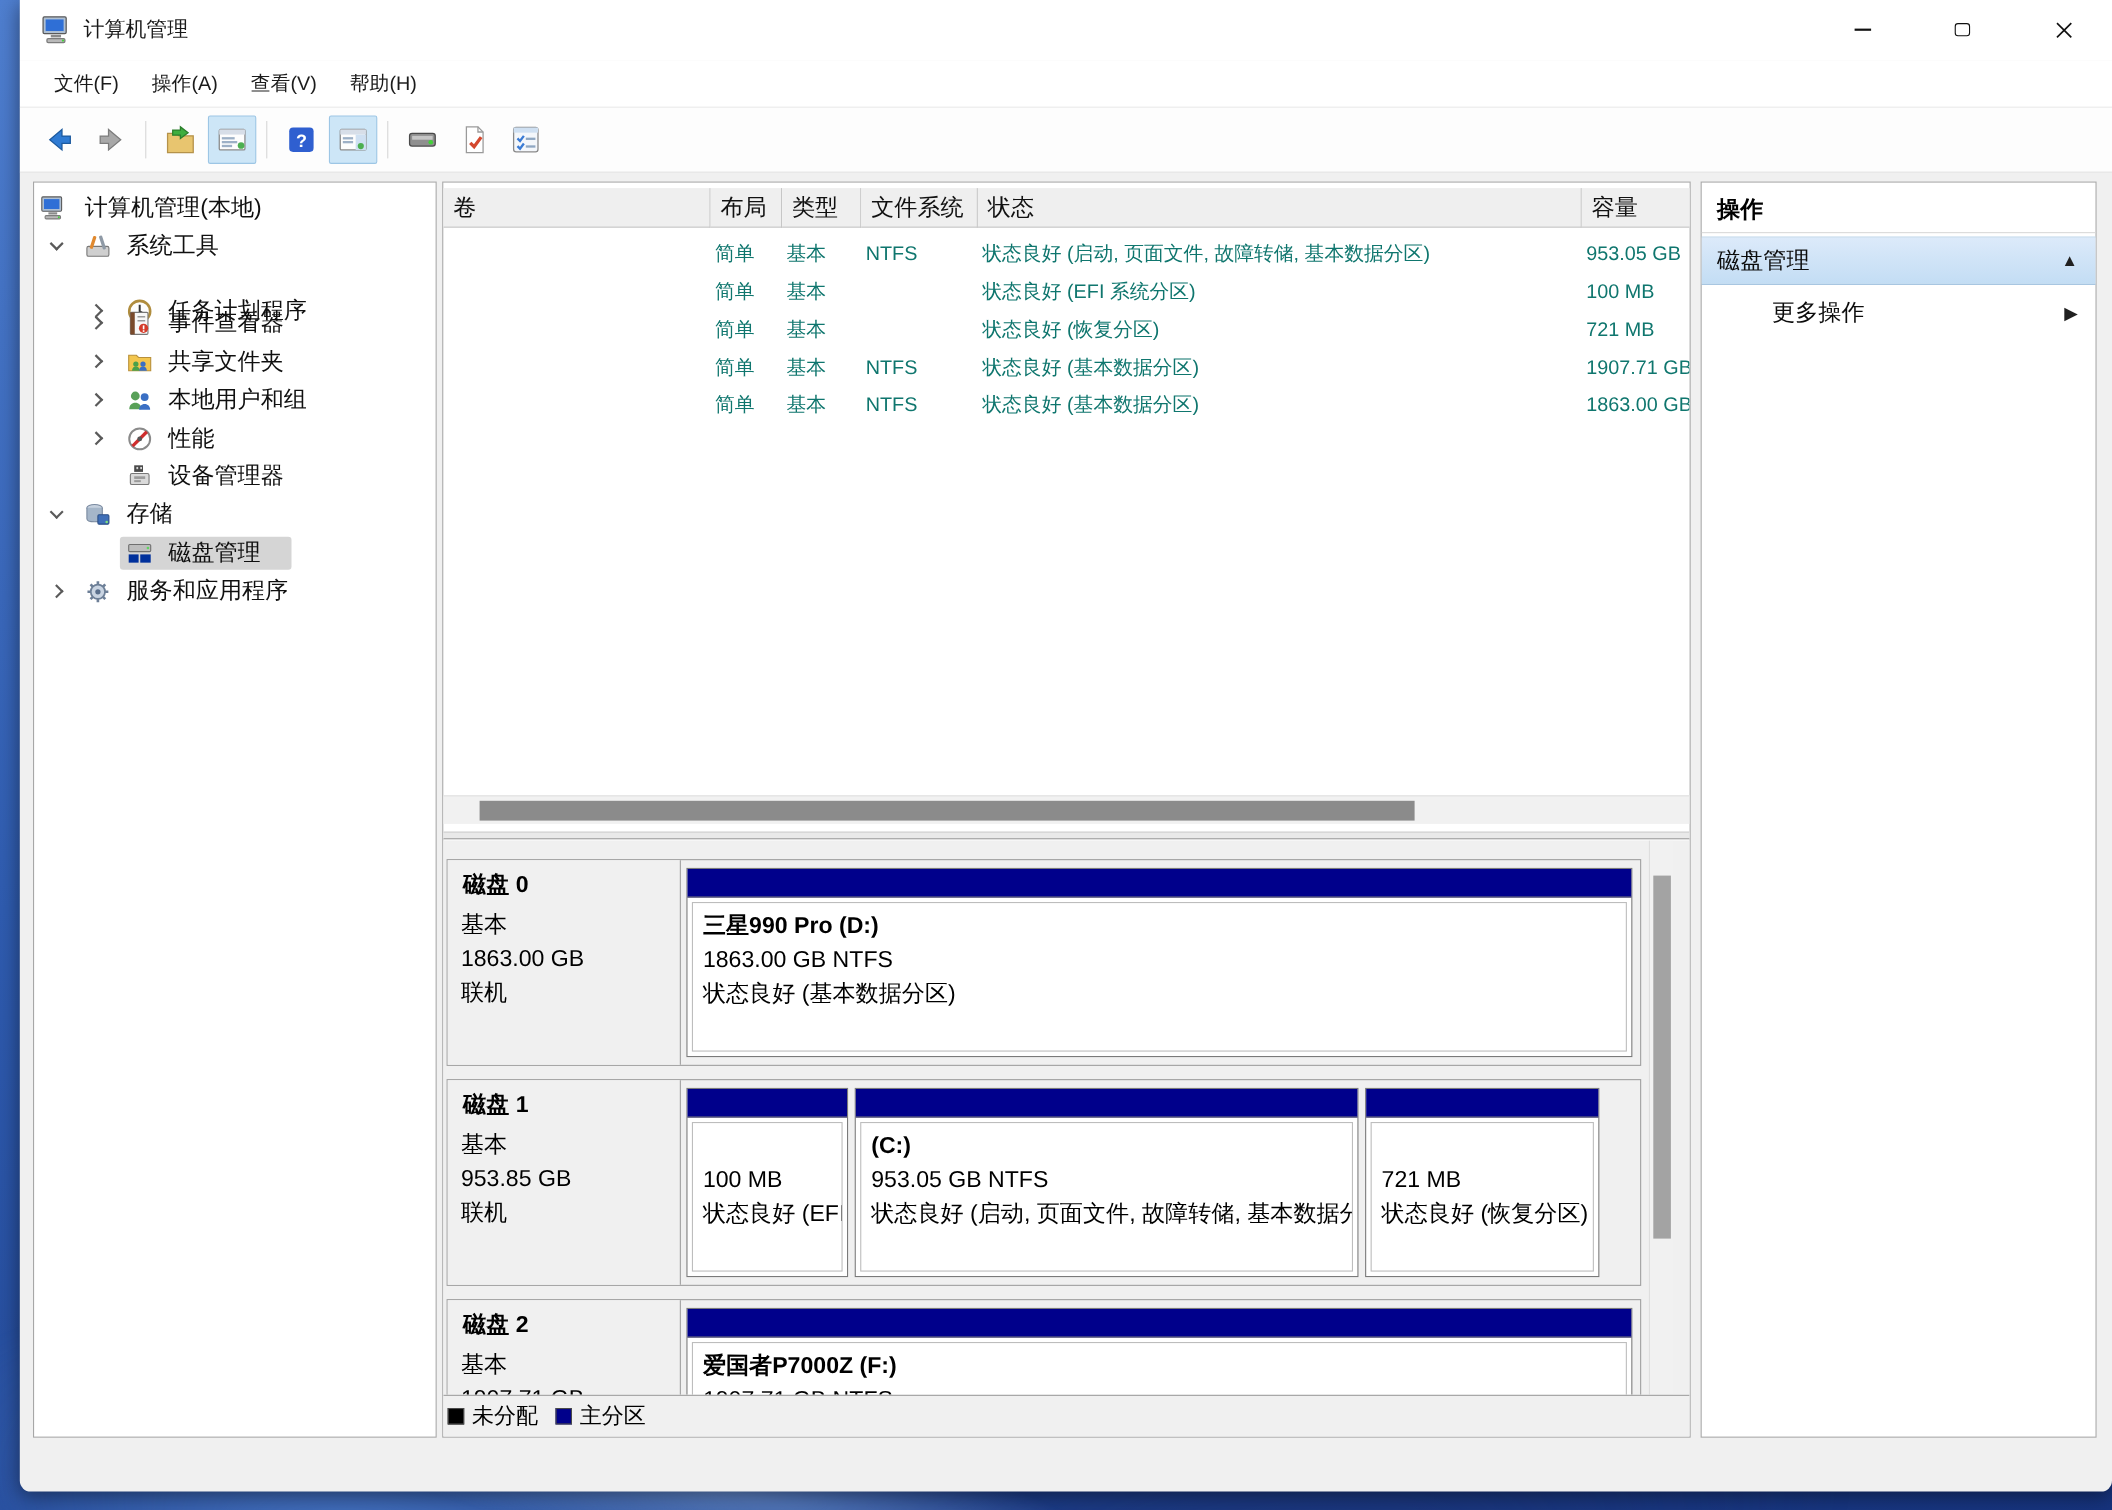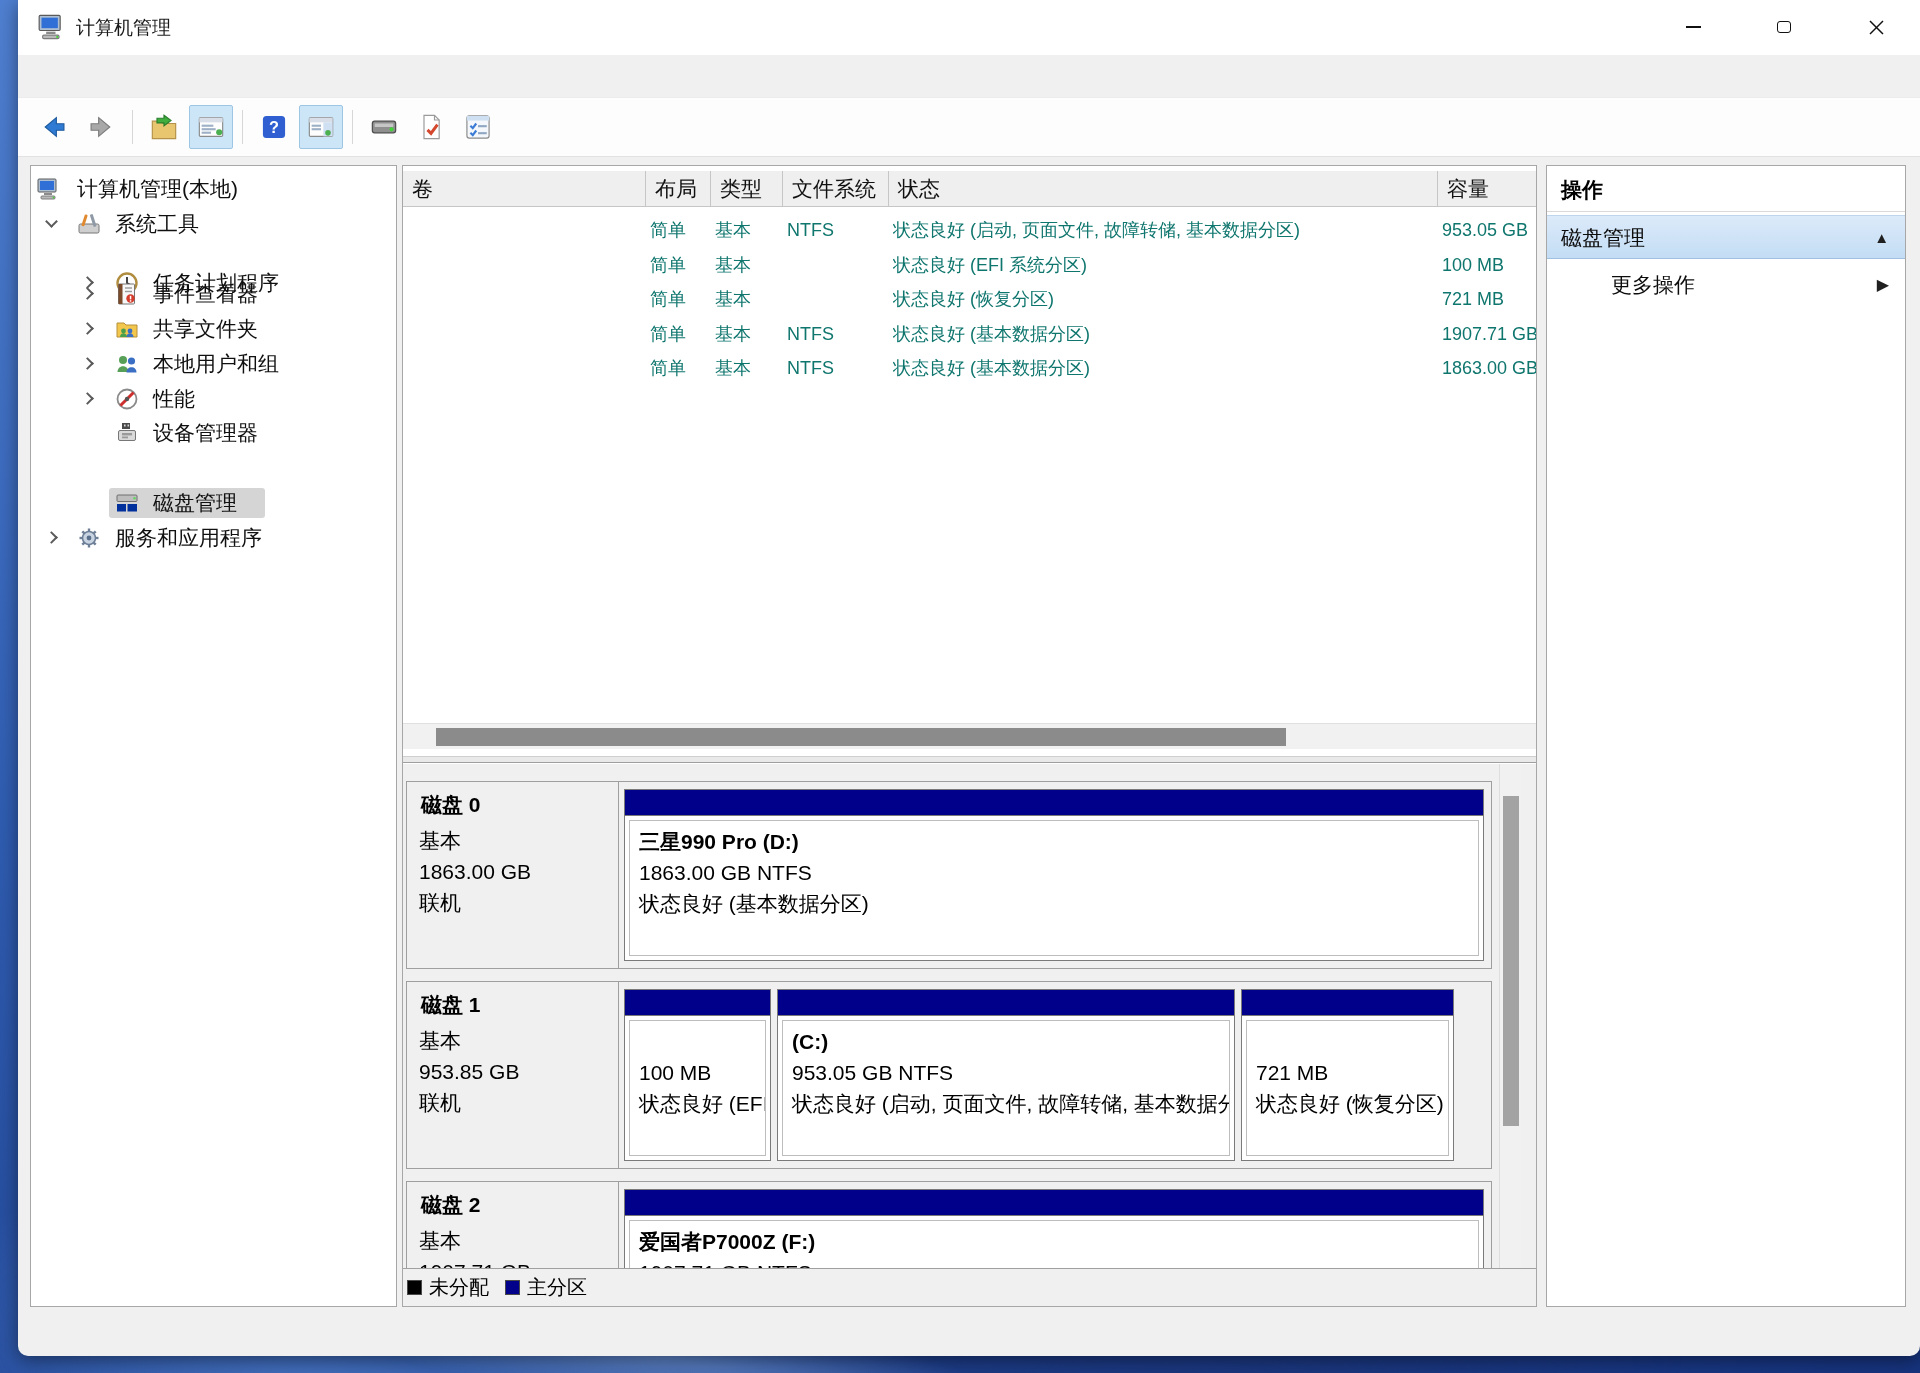--- a/index.html
+++ b/index.html
@@ -126,20 +126,21 @@
           <span class="glyph-max"></span>
         </div>
       <div class="win-btn close">
         <svg width="17" height="17">
             <line x1="2" y1="2" x2="15" y2="15" stroke="#111" stroke-width="1.5"></line>
             <line x1="15" y1="2" x2="2" y2="15" stroke="#111" stroke-width="1.5"></line>
           </svg>
       </div>
     </div>
 
+    <div class="menubar" id="menubar"><span class="menu-item">文件(F)</span><span class="menu-item">操作(A)</span><span class="menu-item">查看(V)</span><span class="menu-item">帮助(H)</span></div>
 
     <div class="toolbar" id="toolbar">
         <div class="tb-btn">
           <span style="display: flex;">
             <svg viewBox="0 0 24 24">
               <path d="M14 4 4.5 12 14 20v-5.2h6.5V9.2H14z" fill="#2f7bd3" stroke="#1d5a9e"></path>
             </svg>
           </span>
         </div>
         <div class="tb-btn">
@@ -298,20 +299,30 @@
         <div class="tree-row" style="top: 250px;">
           <span class="tree-icon" style="left: 84px;"><svg viewBox="0 0 24 24">
               <rect x="7" y="2" width="8" height="6" fill="#4a4a4a"></rect>
               <rect x="9" y="3.5" width="1.6" height="2" fill="#d6d6d6"></rect>
               <rect x="12.5" y="3.5" width="1.6" height="2" fill="#d6d6d6"></rect>
               <rect x="3.5" y="9.5" width="17" height="10" rx="1.5" fill="#dadada" stroke="#777"></rect>
               <rect x="7" y="12" width="10" height="2.4" fill="#9a9a9a"></rect>
               <rect x="7" y="15.5" width="6" height="1.8" fill="#9a9a9a"></rect>
             </svg></span>
           <span class="tree-label" style="left: 122px;">设备管理器</span>
+        </div>
+        <div class="tree-row" style="top: 285px;">
+          <span class="chev expanded" style="left: 16px;"></span>
+          <span class="tree-icon" style="left: 46px;"><svg viewBox="0 0 24 24">
+              <ellipse cx="9" cy="5.5" rx="7" ry="2.8" fill="#c6d1de" stroke="#7a8aa0"></ellipse>
+              <path d="M2 5.5v10c0 1.6 3.1 2.8 7 2.8s7-1.2 7-2.8v-10" fill="#a5b6c9" stroke="#7a8aa0"></path>
+              <rect x="12" y="12" width="10" height="8.5" rx="1" fill="#3f6fb8" stroke="#2c4f86"></rect>
+              <circle cx="20" cy="18.5" r="1.2" fill="#7ee07e"></circle>
+            </svg></span>
+          <span class="tree-label" style="left: 84px;">存储</span>
         </div>
         <div class="tree-row" style="top: 320px;">
           <div class="tree-sel" style="left: 78px; width: 156px;"></div>
           <span class="tree-icon" style="left: 84px;"><svg viewBox="0 0 24 24">
               <rect x="2" y="4" width="20" height="6.5" rx="1" fill="#bdbdbd" stroke="#6f6f6f"></rect>
               <circle cx="19.5" cy="7.2" r="1.2" fill="#5fd65f"></circle>
               <rect x="2" y="13" width="9" height="7.5" fill="#00309c"></rect>
               <rect x="12.5" y="13" width="9.5" height="7.5" fill="#00309c"></rect>
             </svg></span>
           <span class="tree-label" style="left: 122px;">磁盘管理</span>

